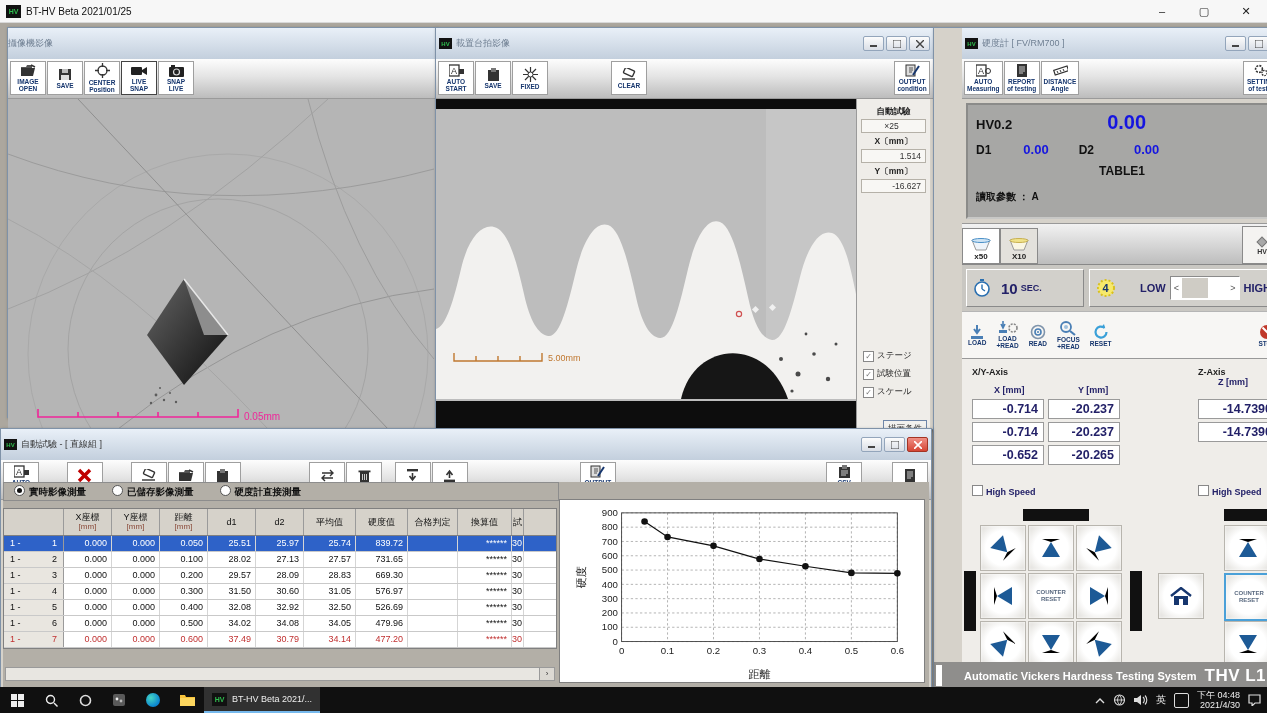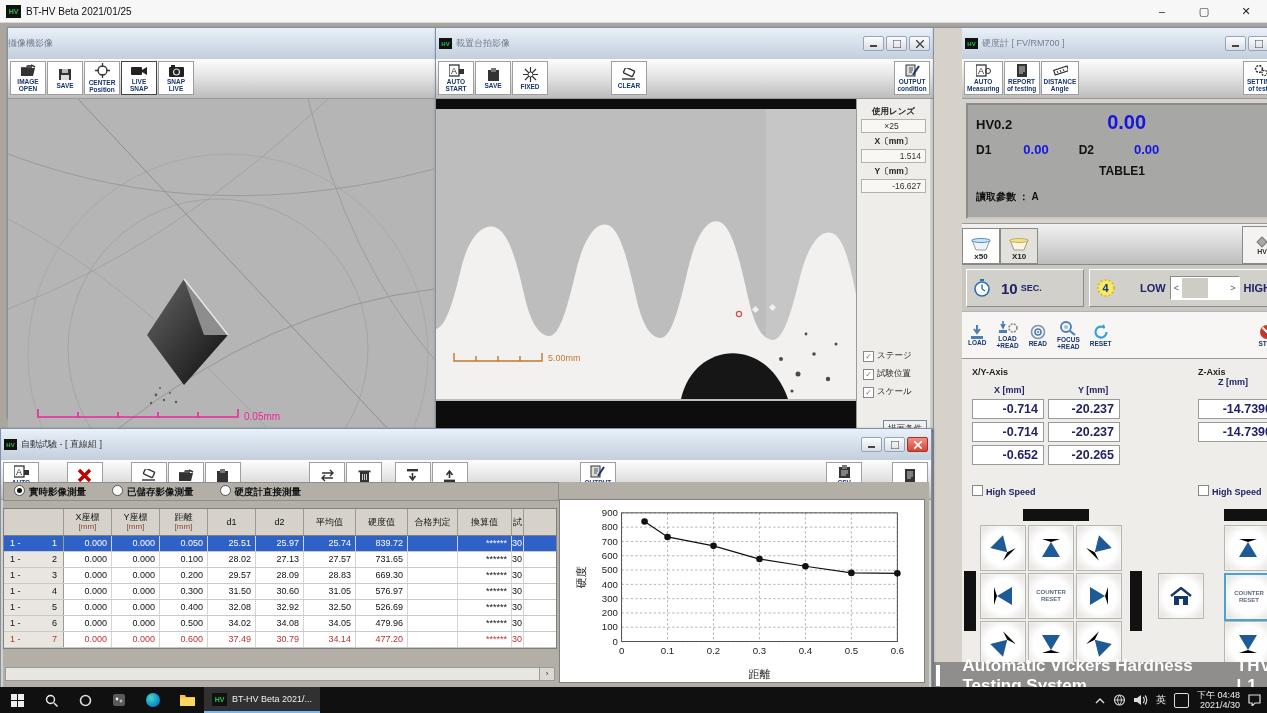--- a/index.html
+++ b/index.html
@@ -62,21 +62,21 @@
   .pbtn{position:absolute;width:44px;height:44px;background:radial-gradient(#ffffff 55%,#dedcd7);border:1px solid #b8b5ae;box-shadow:inset 0 0 3px #fff;display:flex;align-items:center;justify-content:center;}
   .bumper{position:absolute;background:#111;}
   .tri{width:0;height:0;border-style:solid;}
   .tri.up{border-left:9px solid transparent;border-right:9px solid transparent;border-bottom:15px solid #1d5a96;}
   .tri.down{border-left:9px solid transparent;border-right:9px solid transparent;border-top:15px solid #1d5a96;}
   .tri.left{border-top:9px solid transparent;border-bottom:9px solid transparent;border-right:15px solid #1d5a96;}
   .tri.right{border-top:9px solid transparent;border-bottom:9px solid transparent;border-left:15px solid #1d5a96;}
   .rot45{transform:rotate(45deg);}  .rotm45{transform:rotate(-45deg);}
   .cr{font-size:6px;color:#5a6a80;text-align:center;line-height:7px;font-weight:bold;}
   #banner{position:absolute;left:0;right:13px;bottom:0;height:27px;background:#8f8e8c;display:flex;align-items:center;color:#fff;}
-  #banner .t1{font-size:17px;font-weight:bold;margin-left:22px;}
+  #banner .t1{font-size:11px;font-weight:bold;margin-left:22px;}
   #banner .t2{font-size:17px;font-weight:bold;margin-left:8px;letter-spacing:.5px;}
   
   #dleft{position:absolute;left:2px;top:53px;width:556px;bottom:2px;background:#b3afa7;}
   #radios{height:17px;background:#b3afa7;border:1px solid #8d8d8d;display:flex;align-items:center;gap:26px;padding-left:10px;font-size:9.5px;font-weight:bold;color:#111;}
   .rdo{width:9px;height:9px;border-radius:50%;background:#fff;border:1px solid #555;display:inline-block;margin-right:4px;vertical-align:-1px;position:relative;}
   .rdo.on::after{content:"";position:absolute;left:2px;top:2px;width:5px;height:5px;border-radius:50%;background:#111;}
   #tbl{margin-top:7px;border:1px solid #808080;background:#fff;width:552px;}
   .hrow{display:flex;background:#d6d2ca;border-bottom:1px solid #808080;height:26px;}
   .hc{border-right:1px solid #9a9a9a;font-size:9px;color:#111;display:flex;flex-direction:column;align-items:center;justify-content:center;box-sizing:border-box;line-height:10px;}
   .hc .u{color:#8a4a3a;font-size:8px;}
@@ -288,21 +288,21 @@
             </g>
           <rect y="302" width="420" height="41" fill="#0d0d0d"></rect>
           <path d="M18,312 v8 h88 v-8 M40,315 v5 M62,315 v5 M84,315 v5" stroke="#c07830" stroke-width="1.4" fill="none" transform="translate(0,-58)"></path>
           <text x="112" y="262" font-size="9" fill="#c07830">5.00mm</text>
           <circle cx="303" cy="215" r="2.6" fill="none" stroke="#d05050" stroke-width="1.2"></circle>
           <rect x="317" y="208" width="5" height="5" transform="rotate(45 319.5 210.5)" fill="#f0f0f0"></rect>
           <rect x="334" y="206" width="5" height="5" transform="rotate(45 336.5 208.5)" fill="#f0f0f0"></rect>
         </svg>
       </div>
       <div id="bside">
-        <div class="lab">使用レンズ</div>
+        <div class="lab">自動試驗</div>
         <div class="vb" style="text-align:center;">×25</div>
         <div class="lab">X〔mm〕</div>
         <div class="vb">1.514</div>
         <div class="lab">Y〔mm〕</div>
         <div class="vb">-16.627</div>
         <div style="height:150px;"></div>
         <div class="ck"><span class="chk">✓</span><span>ステージ</span></div>
         <div class="ck"><span class="chk">✓</span><span>試験位置</span></div>
         <div class="ck"><span class="chk">✓</span><span>スケール</span></div>
         <div id="drawbtn">描画条件</div>

